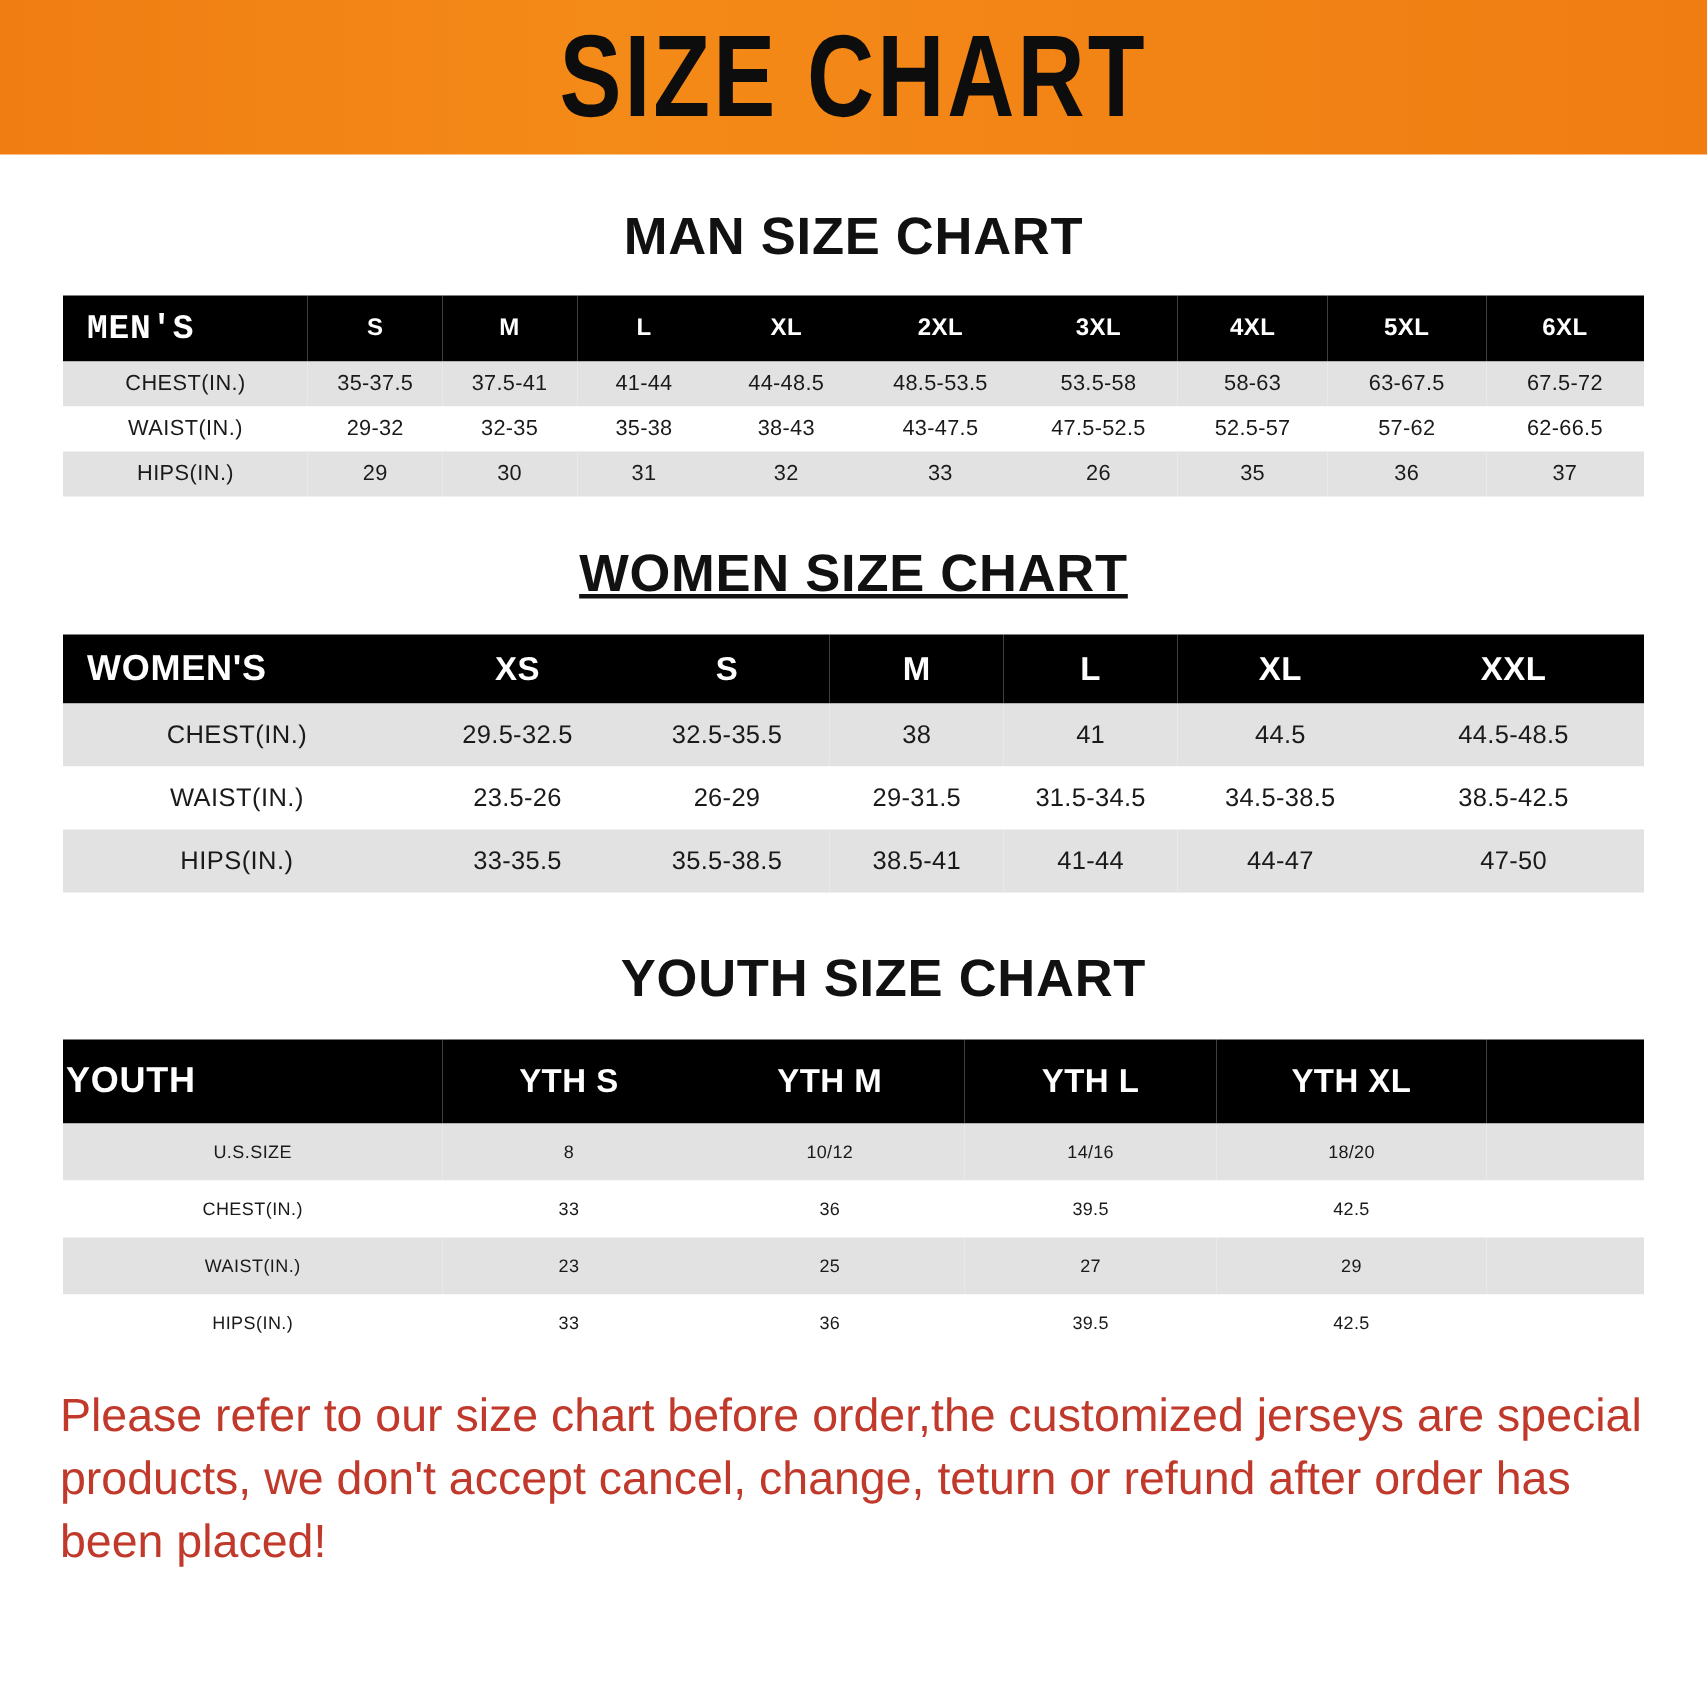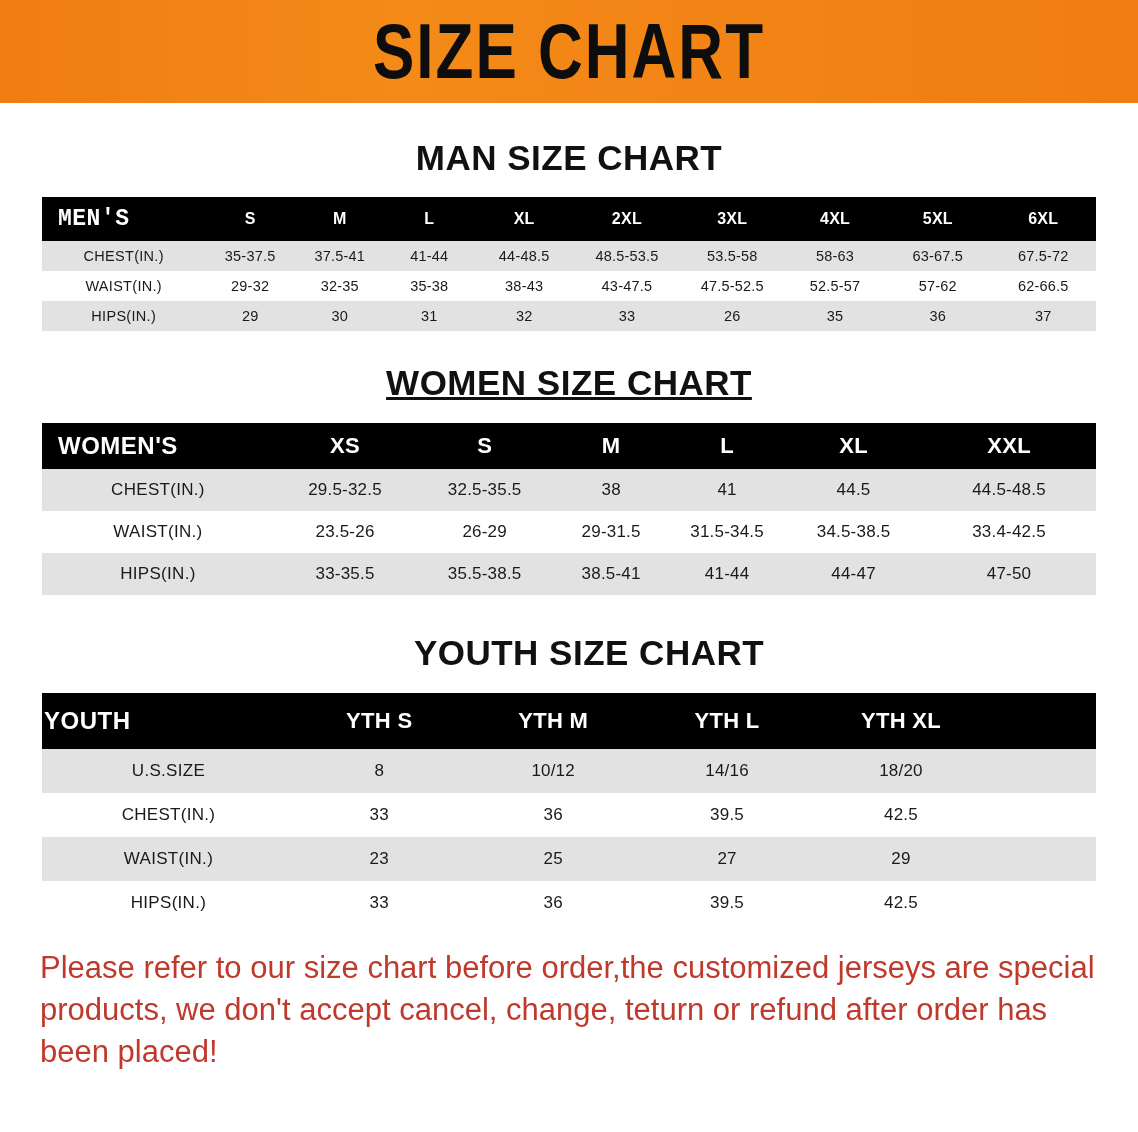--- a/index.html
+++ b/index.html
@@ -99,21 +99,21 @@
   
   #women-table { margin-top: 20px; }
   #women-table thead th { font-size: 22px; }
   #women-table thead th.lbl { font-size: 24px; }
   #women-table tbody td { font-size: 17px; padding: 11px 2px; }
 
   
   #youth-table { margin-top: 20px; }
   #youth-table thead th { font-size: 22px; padding: 14px 2px;}
   #youth-table thead th.lbl { font-size: 24px; }
-  #youth-table tbody td { font-size: 17px; padding: 12px 2px; }
+  #youth-table tbody td { font-size: 12px; padding: 12px 2px; }
 
   
   .note {
     margin: 22px 40px 0 40px;
     color: #c0392b;
     font-size: 31px;
     line-height: 1.35;
     text-align: left;
     font-family: "Liberation Sans", sans-serif;
   }
@@ -209,21 +209,21 @@
           <td>44.5</td>
           <td>44.5-48.5</td>
         </tr>
         <tr class="plain">
           <td class="lbl">WAIST(IN.)</td>
           <td>23.5-26</td>
           <td>26-29</td>
           <td>29-31.5</td>
           <td>31.5-34.5</td>
           <td>34.5-38.5</td>
-          <td>33.4-42.5</td>
+          <td>38.5-42.5</td>
         </tr>
         <tr class="shade">
           <td class="lbl">HIPS(IN.)</td>
           <td>33-35.5</td>
           <td>35.5-38.5</td>
           <td>38.5-41</td>
           <td>41-44</td>
           <td>44-47</td>
           <td>47-50</td>
         </tr>

